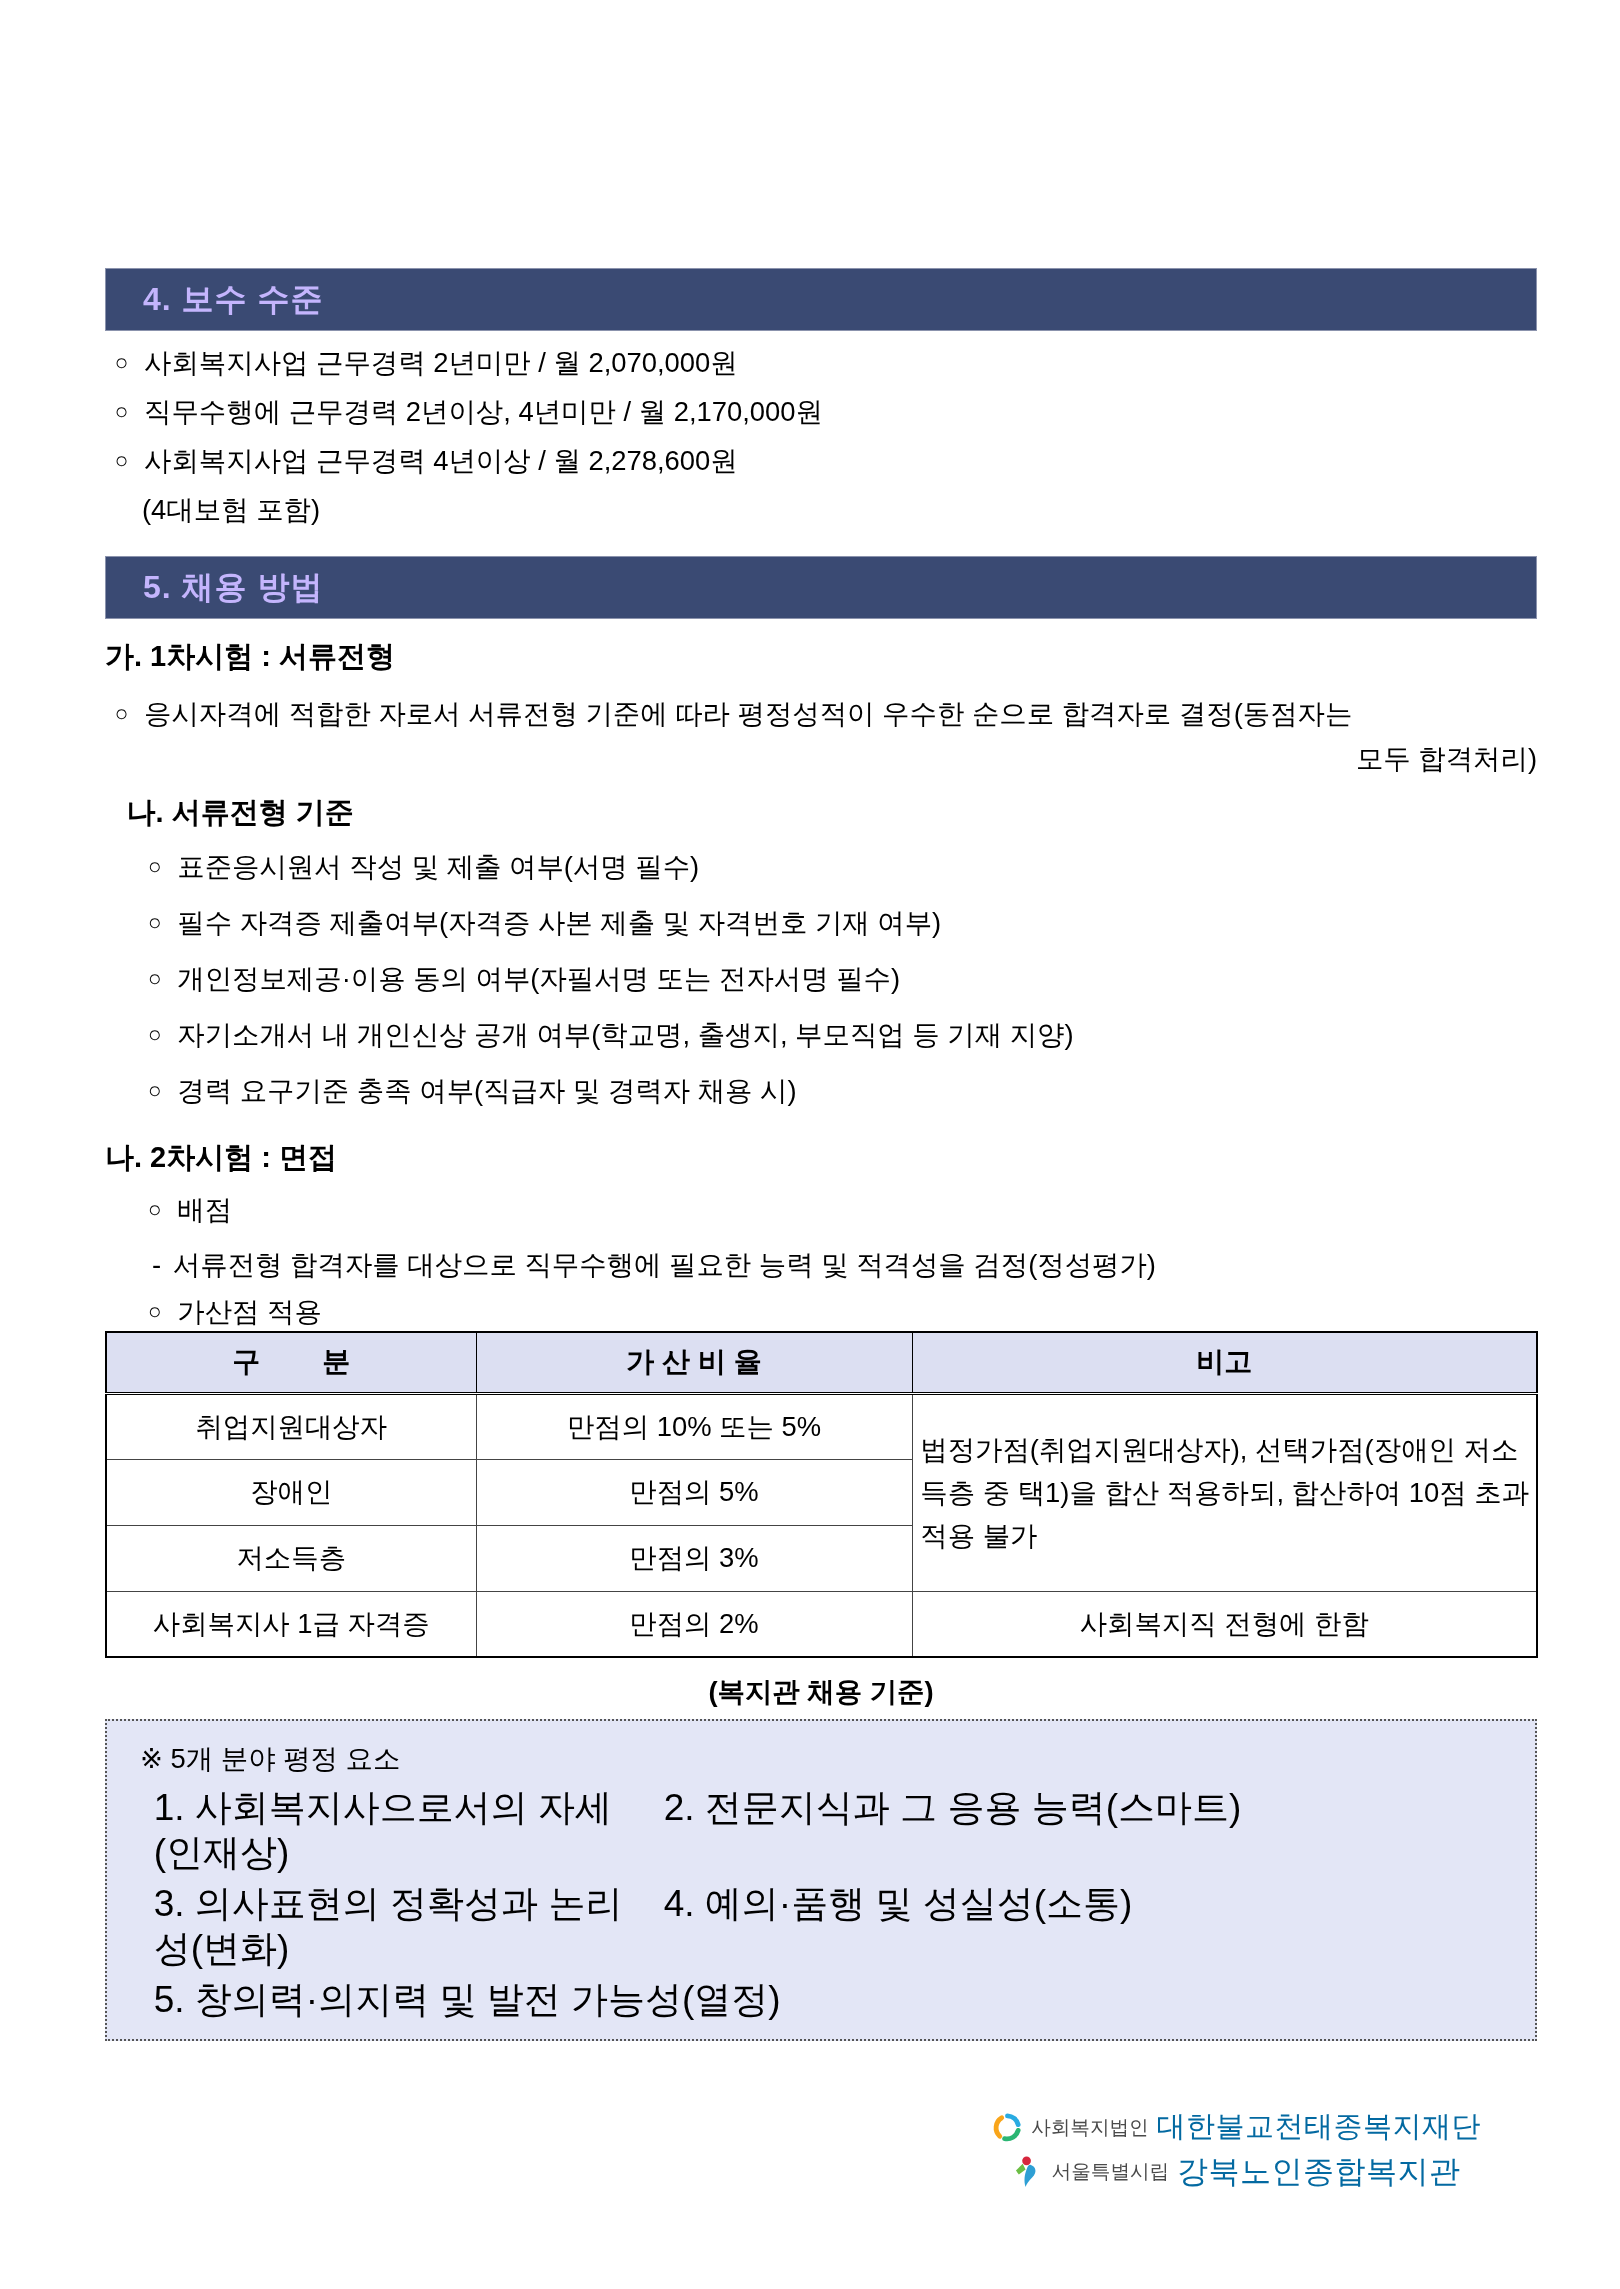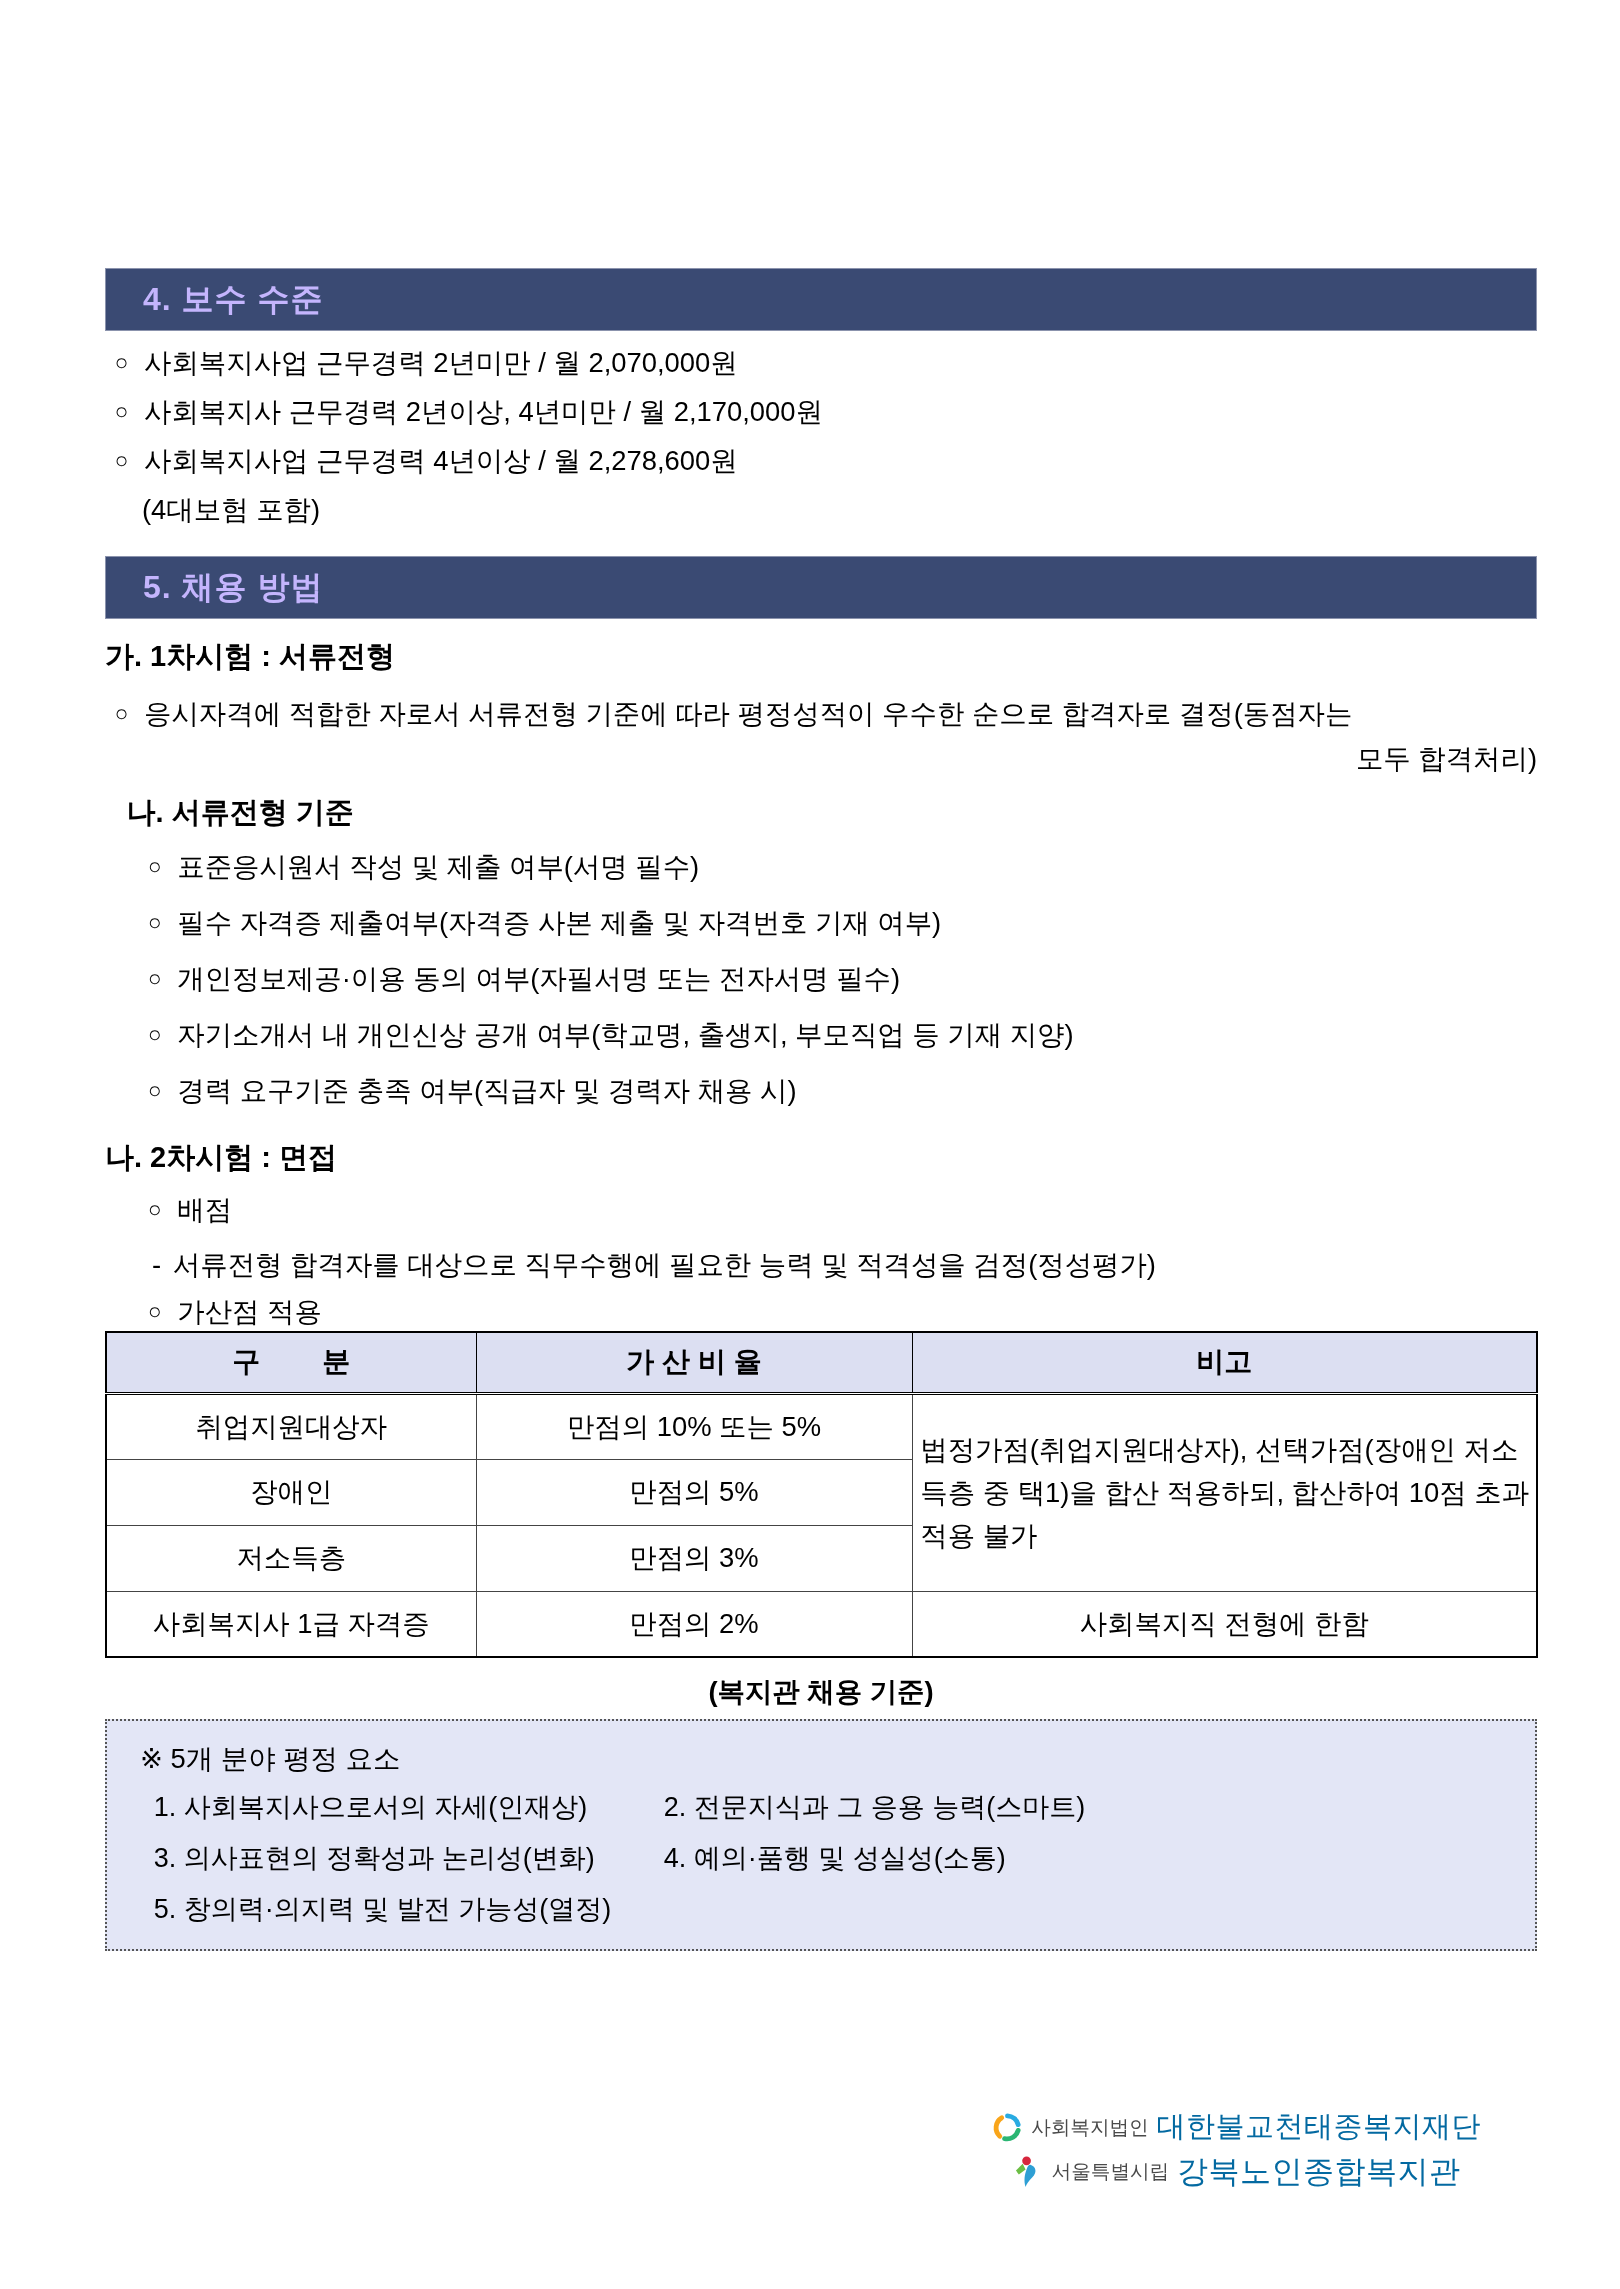--- a/index.html
+++ b/index.html
@@ -73,21 +73,21 @@
   .tbl-caption {
     margin-top:13.7px; text-align:center; font-size:27.4px; font-weight:700; line-height:39px;
   }
 
   .eval-box {
     margin-top:7.8px; background:#E3E6F6; border:2px dotted #555;
     padding:15.7px 0 17.6px 33px; width:1432px;
   }
   .eval-title { font-size:27.4px; line-height:45px; }
   .eval-grid { display:grid; grid-template-columns:510px auto; row-gap:5.9px; margin-top:3.9px; }
-  .eval-item { font-size:27px; line-height:45px; padding-left:13.7px; }
+  .eval-item { font-size:37px; line-height:45px; padding-left:13.7px; }
   .eval-item.full { grid-column:1 / span 2; }
 
   .footer {
     position:absolute; top:2107px; right:139px;
     display:flex; flex-direction:column; align-items:center; gap:3.9px;
   }
   .footer-row { display:flex; align-items:center; }
   .footer-row .small-label { font-size:19.6px; color:#4a4a4a; margin:0 7.8px 0 7.8px; }
   .footer-row .org-name { font-size:29px; color:#0369a1; letter-spacing:0.5px; }
   .footer-row.second .org-name { font-size:31px; font-weight:500; }
@@ -102,21 +102,21 @@
       <span>4. 보수 수준</span>
     </div>
 
     <ul class="pay-list">
       <li>
         <span class="blt">○</span>
         <span>사회복지사업 근무경력 2년미만 / 월 2,070,000원</span>
       </li>
       <li>
         <span class="blt">○</span>
-        <span>사회복지사 근무경력 2년이상, 4년미만 / 월 2,170,000원</span>
+        <span>직무수행에 근무경력 2년이상, 4년미만 / 월 2,170,000원</span>
       </li>
       <li>
         <span class="blt">○</span>
         <span>사회복지사업 근무경력 4년이상 / 월 2,278,600원</span>
       </li>
       <li class="note-line">
         <span>(4대보험 포함)</span>
       </li>
     </ul>
 

